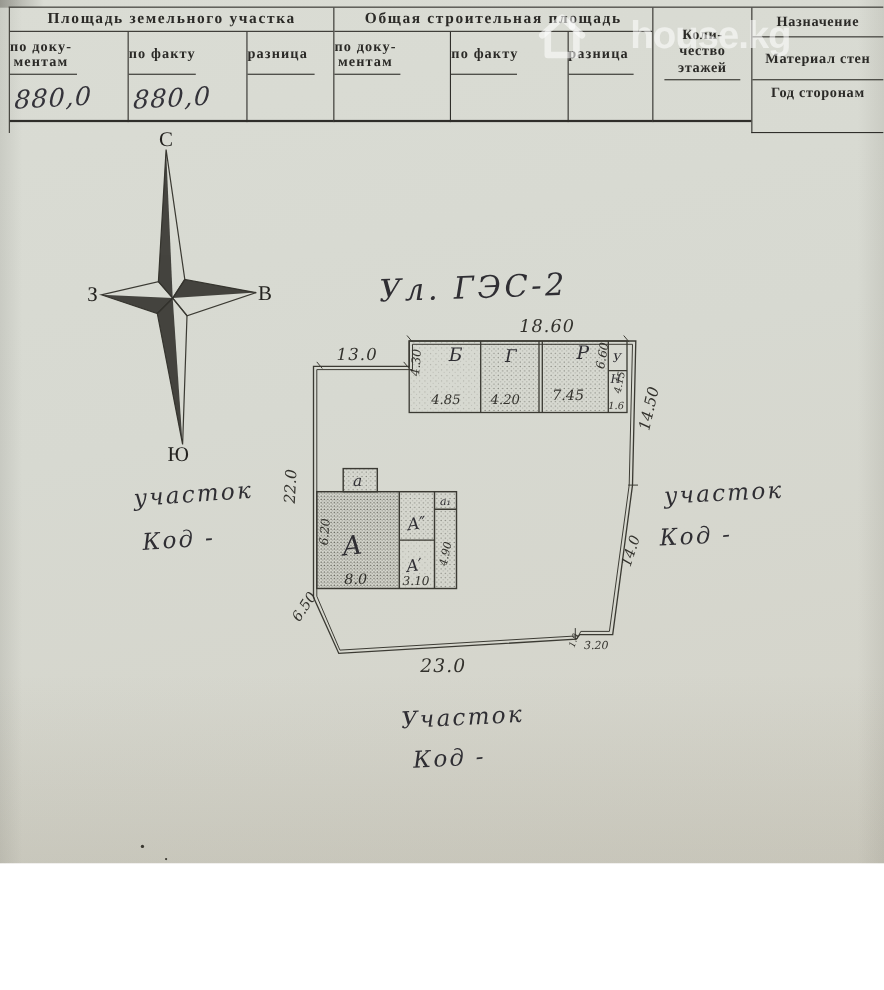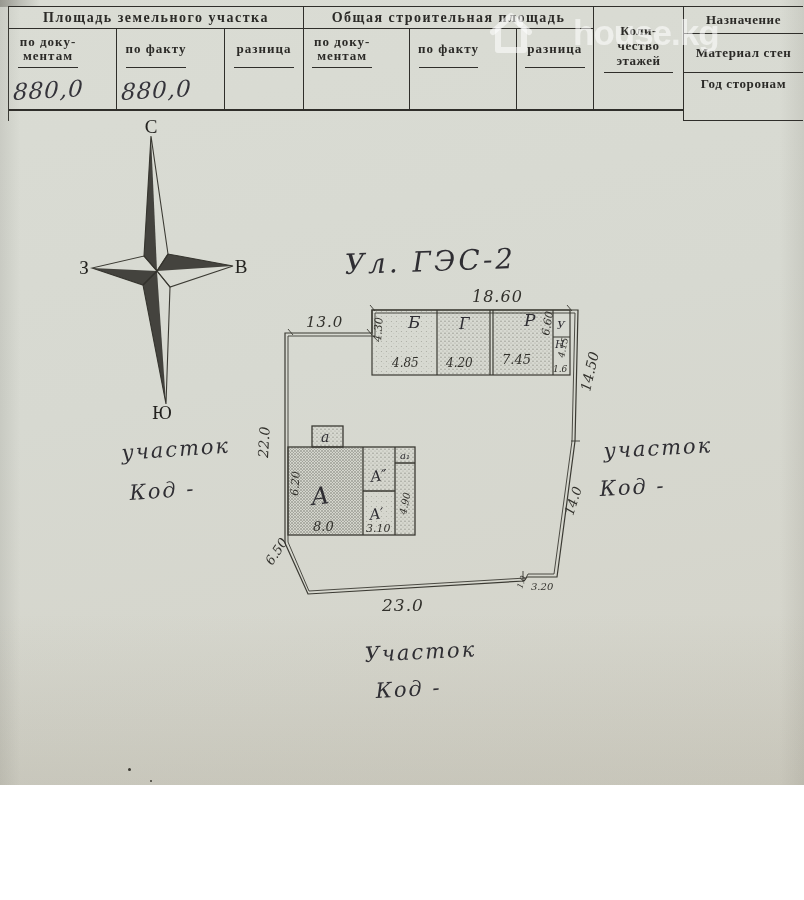--- a/index.html
+++ b/index.html
@@ -17,21 +17,21 @@
   .form-table{position:absolute; left:8px; top:6px; width:794px; display:flex;
     border-top:1.6px solid #2f2e2a; border-left:1.2px solid #3a3934;}
   .ft-group{box-sizing:border-box;}
   .grp-land{width:294px; height:104px; border-bottom:2px solid #2f2e2a;}
   .grp-build{width:290px; height:104px; border-left:1.5px solid #2f2e2a; border-bottom:2px solid #2f2e2a;}
   .grp-floors{width:90px; height:104px; border-left:1.5px solid #2f2e2a; border-bottom:2px solid #2f2e2a;}
   .grp-right{width:120px; height:114px; border-left:1.5px solid #2f2e2a; border-bottom:1.6px solid #2f2e2a;}
   .ft-title{height:21px; display:flex; align-items:center; justify-content:center;
     font-weight:bold; font-size:14px; letter-spacing:1.5px; border-bottom:1.4px solid #2f2e2a;}
   .ft-cols{display:flex; height:82px;}
-  .ft-col{box-sizing:border-box; flex:1; display:flex; flex-direction:column; align-items:center;}
+  .ft-col{box-sizing:border-box; flex:1; display:flex; flex-direction:column; align-items:flex-start;}
   .ft-col + .ft-col{border-left:1.3px solid #2f2e2a;margin-left:29px;}
   .ft-head{margin-top:6px; text-align:center; font-weight:bold; font-size:13px;
     letter-spacing:1px; line-height:14px; min-height:28px; display:flex; flex-direction:column; justify-content:center;}
   .ft-rule{width:78%; border-bottom:1.3px solid #2f2e2a; margin-top:4px;}
   .ft-val{flex:1; display:flex; align-items:center; justify-content:center; width:100%;}
   .script-val{font-family:"DejaVu Serif", serif; font-style:italic; font-size:23px;
     color:#34333a; transform:rotate(-3deg) skewX(-6deg); letter-spacing:1px;}
   .floors-head{margin-top:16px; text-align:center; font-weight:bold; font-size:13px;
     letter-spacing:.5px; line-height:15px;}
   .rt-row{box-sizing:border-box; display:flex; align-items:center; justify-content:center;

